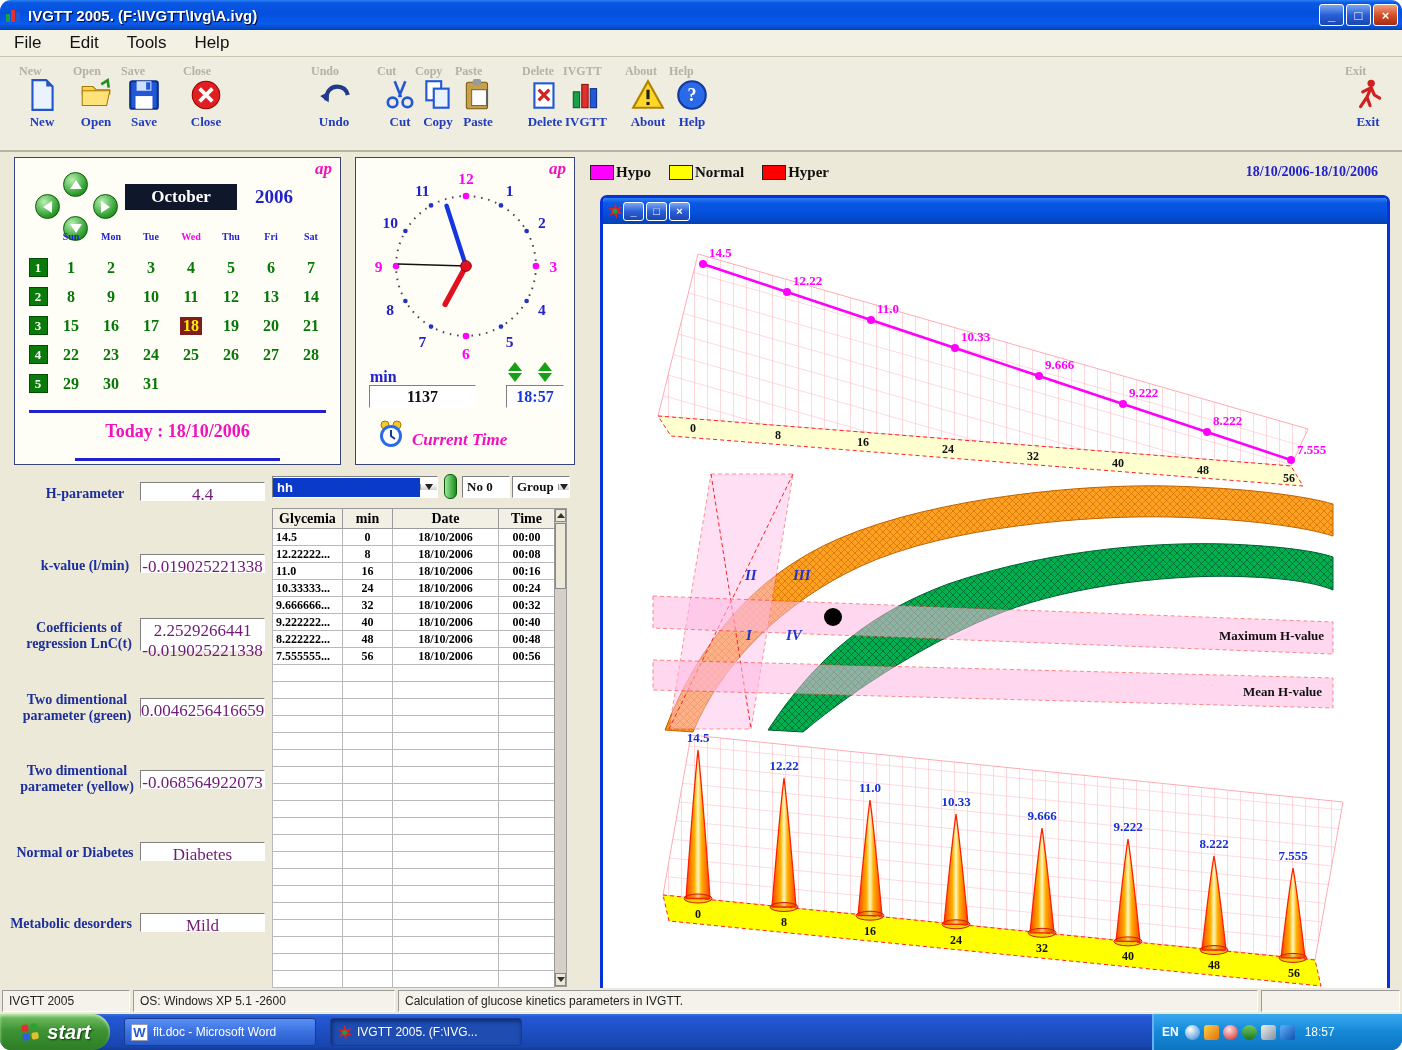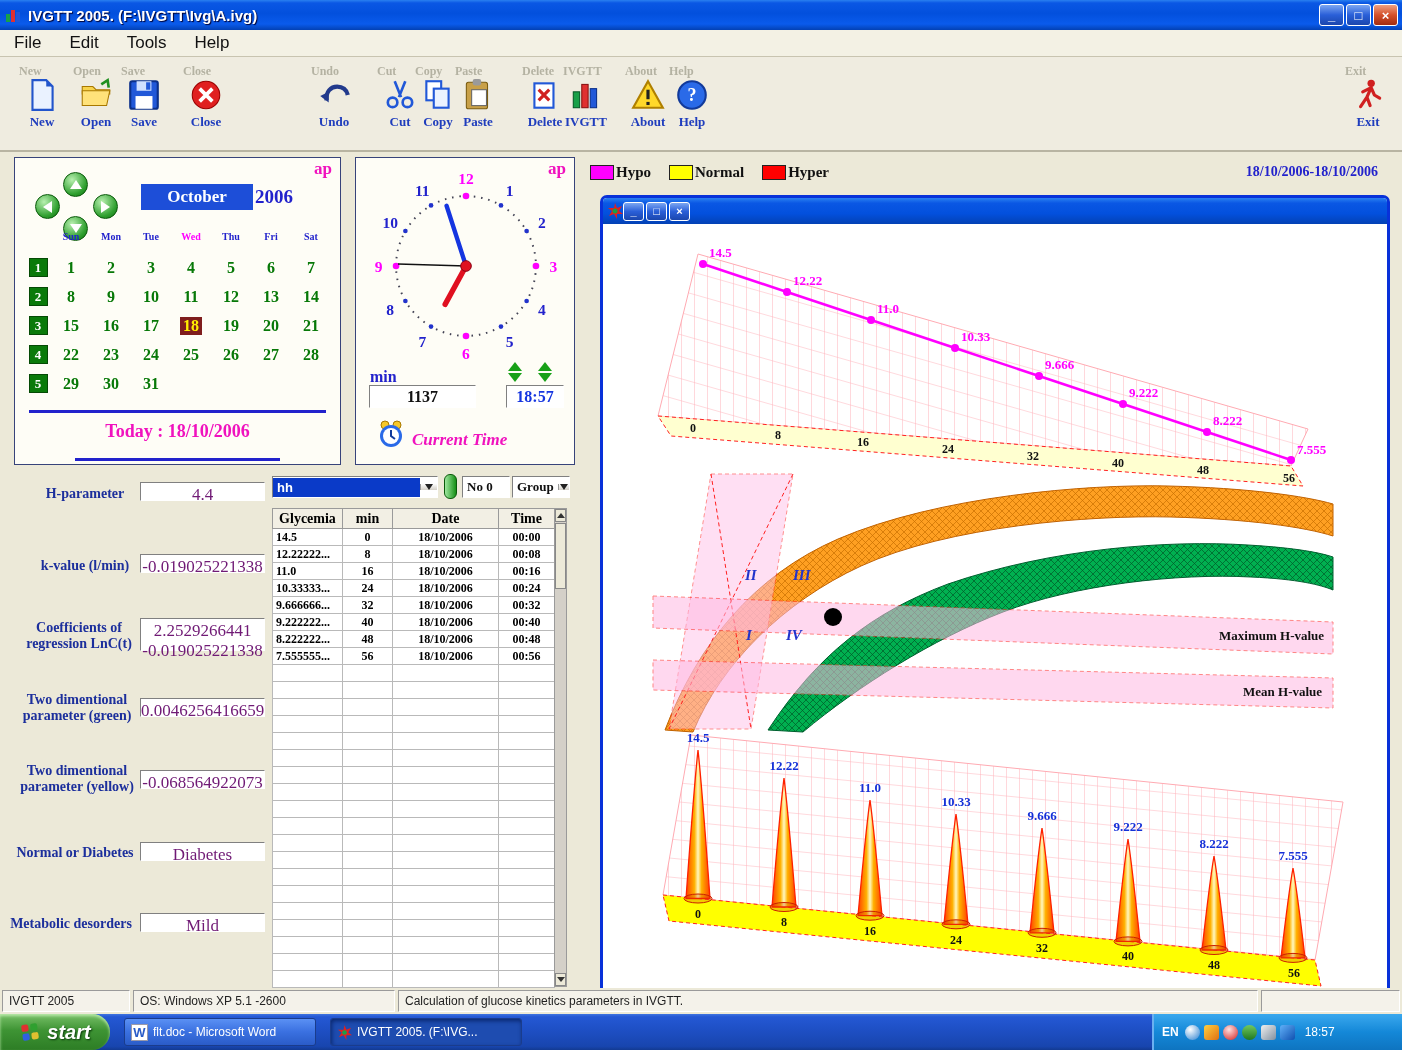--- a/index.html
+++ b/index.html
@@ -1,17 +1,17 @@
 <!DOCTYPE html>
 <html><head>
 <meta charset="utf-8">
 <style>
   * { margin:0; padding:0; box-sizing:border-box; }
   html,body { width:1402px; height:1050px; font-family:"Liberation Sans",sans-serif; }
-  .screen { position:relative; width:1402px; height:1050px; background:#ece9d8; overflow:hidden; }
+  .screen { position:relative; width:1402px; height:1050px; background:#ece9d8; overflow:hidden;border-radius:11px; }
 
   
   .titlebar { position:absolute; left:0; top:0; width:1402px; height:30px;
     background:linear-gradient(180deg,#2a80f0 0%,#0a57e4 10%,#0350dd 45%,#0a5bec 80%,#0341b4 100%);
     display:flex; align-items:center; padding:0 4px; }
   .titlebar .ttext { color:#fff; font-weight:bold; font-size:15px; margin-left:6px; text-shadow:1px 1px 1px #003; flex:1; }
   .winbtns { display:flex; gap:2px; }
   .wbtn { width:25px; height:22px; border-radius:3px; border:1px solid #fff;
     background:linear-gradient(180deg,#7ba6f2,#2a5fd8 50%,#1b46ad); color:#fff; font-size:13px; font-weight:bold;
     display:flex; align-items:center; justify-content:center; line-height:1; }
@@ -26,32 +26,32 @@
   .toolbar { position:absolute; left:0; top:57px; width:1402px; height:95px; background:#efece0;
     border-bottom:2px solid #b8b4a2; }
   .tbtn { position:absolute; top:6px; width:52px; height:84px; text-align:center; }
   .tbtn .ghost { position:absolute; top:1px; left:3px; font-family:"Liberation Serif",serif; font-size:12px;
     font-weight:bold; color:#b4b2a2; z-index:0; }
   .tbtn .ticon { position:relative; display:block; margin:14px auto 1px; width:36px; height:36px; z-index:1; }
   .tbtn .tlabel { display:block; font-family:"Liberation Serif",serif; font-size:13px; font-weight:bold; color:#1f3dbd; }
 
   
   .panel { position:absolute; background:#fefdf6; border:1px solid #37437a; }
-  .logo { position:absolute; top:1px; right:8px; font-family:"Liberation Serif",serif; 
+  .logo { position:absolute; top:1px; right:8px; font-family:"Liberation Serif",serif; font-style:italic;
     font-weight:bold; font-size:17px; color:#f012be; }
 
   
   .navbtn { position:absolute; width:25px; height:25px; border-radius:50%; border:1px solid #0a5a0a;
     background:radial-gradient(circle at 35% 30%,#b8f0b0,#2f9f2f 65%,#0e6e0e); display:flex; align-items:center; justify-content:center; }
   .tri { width:0; height:0; }
   .tri.left  { border-top:6px solid transparent; border-bottom:6px solid transparent; border-right:9px solid #fff; }
   .tri.right { border-top:6px solid transparent; border-bottom:6px solid transparent; border-left:9px solid #fff; }
   .tri.up    { border-left:6px solid transparent; border-right:6px solid transparent; border-bottom:9px solid #fff; }
   .tri.down  { border-left:6px solid transparent; border-right:6px solid transparent; border-top:9px solid #fff; }
-  .month-box { position:absolute; left:126px; top:26px; width:112px; height:26px; background:#1d4ed8; color:#fff;
+  .month-box { position:absolute; left:110px; top:26px; width:112px; height:26px; background:#0f172a; color:#fff;
     font-family:"Liberation Serif",serif; font-weight:bold; font-size:17px; display:flex; align-items:center; justify-content:center;text-align:center; }
   .year-lbl { position:absolute; left:240px; top:28px; color:#2222cc; font-family:"Liberation Serif",serif; font-weight:bold; font-size:19px; }
   .cal-grid { position:absolute; left:10px; top:66px; display:grid; grid-template-columns:26px repeat(7,40px);
     grid-auto-rows:29px; font-family:"Liberation Serif",serif; }
   .cal-grid > div { display:flex; align-items:center; justify-content:center; }
   .ch { color:#2222cc; font-weight:bold; font-size:10px; height:24px; }
   .ch.wed { color:#ff00ff; }
   .cw span { background:#0a7a0a; color:#fff; font-weight:bold; font-size:13px; width:19px; height:19px;
     display:flex; align-items:center; justify-content:center; border:1px solid #054a05; }
   .cd { color:#077807; font-weight:bold; font-size:16px; }

